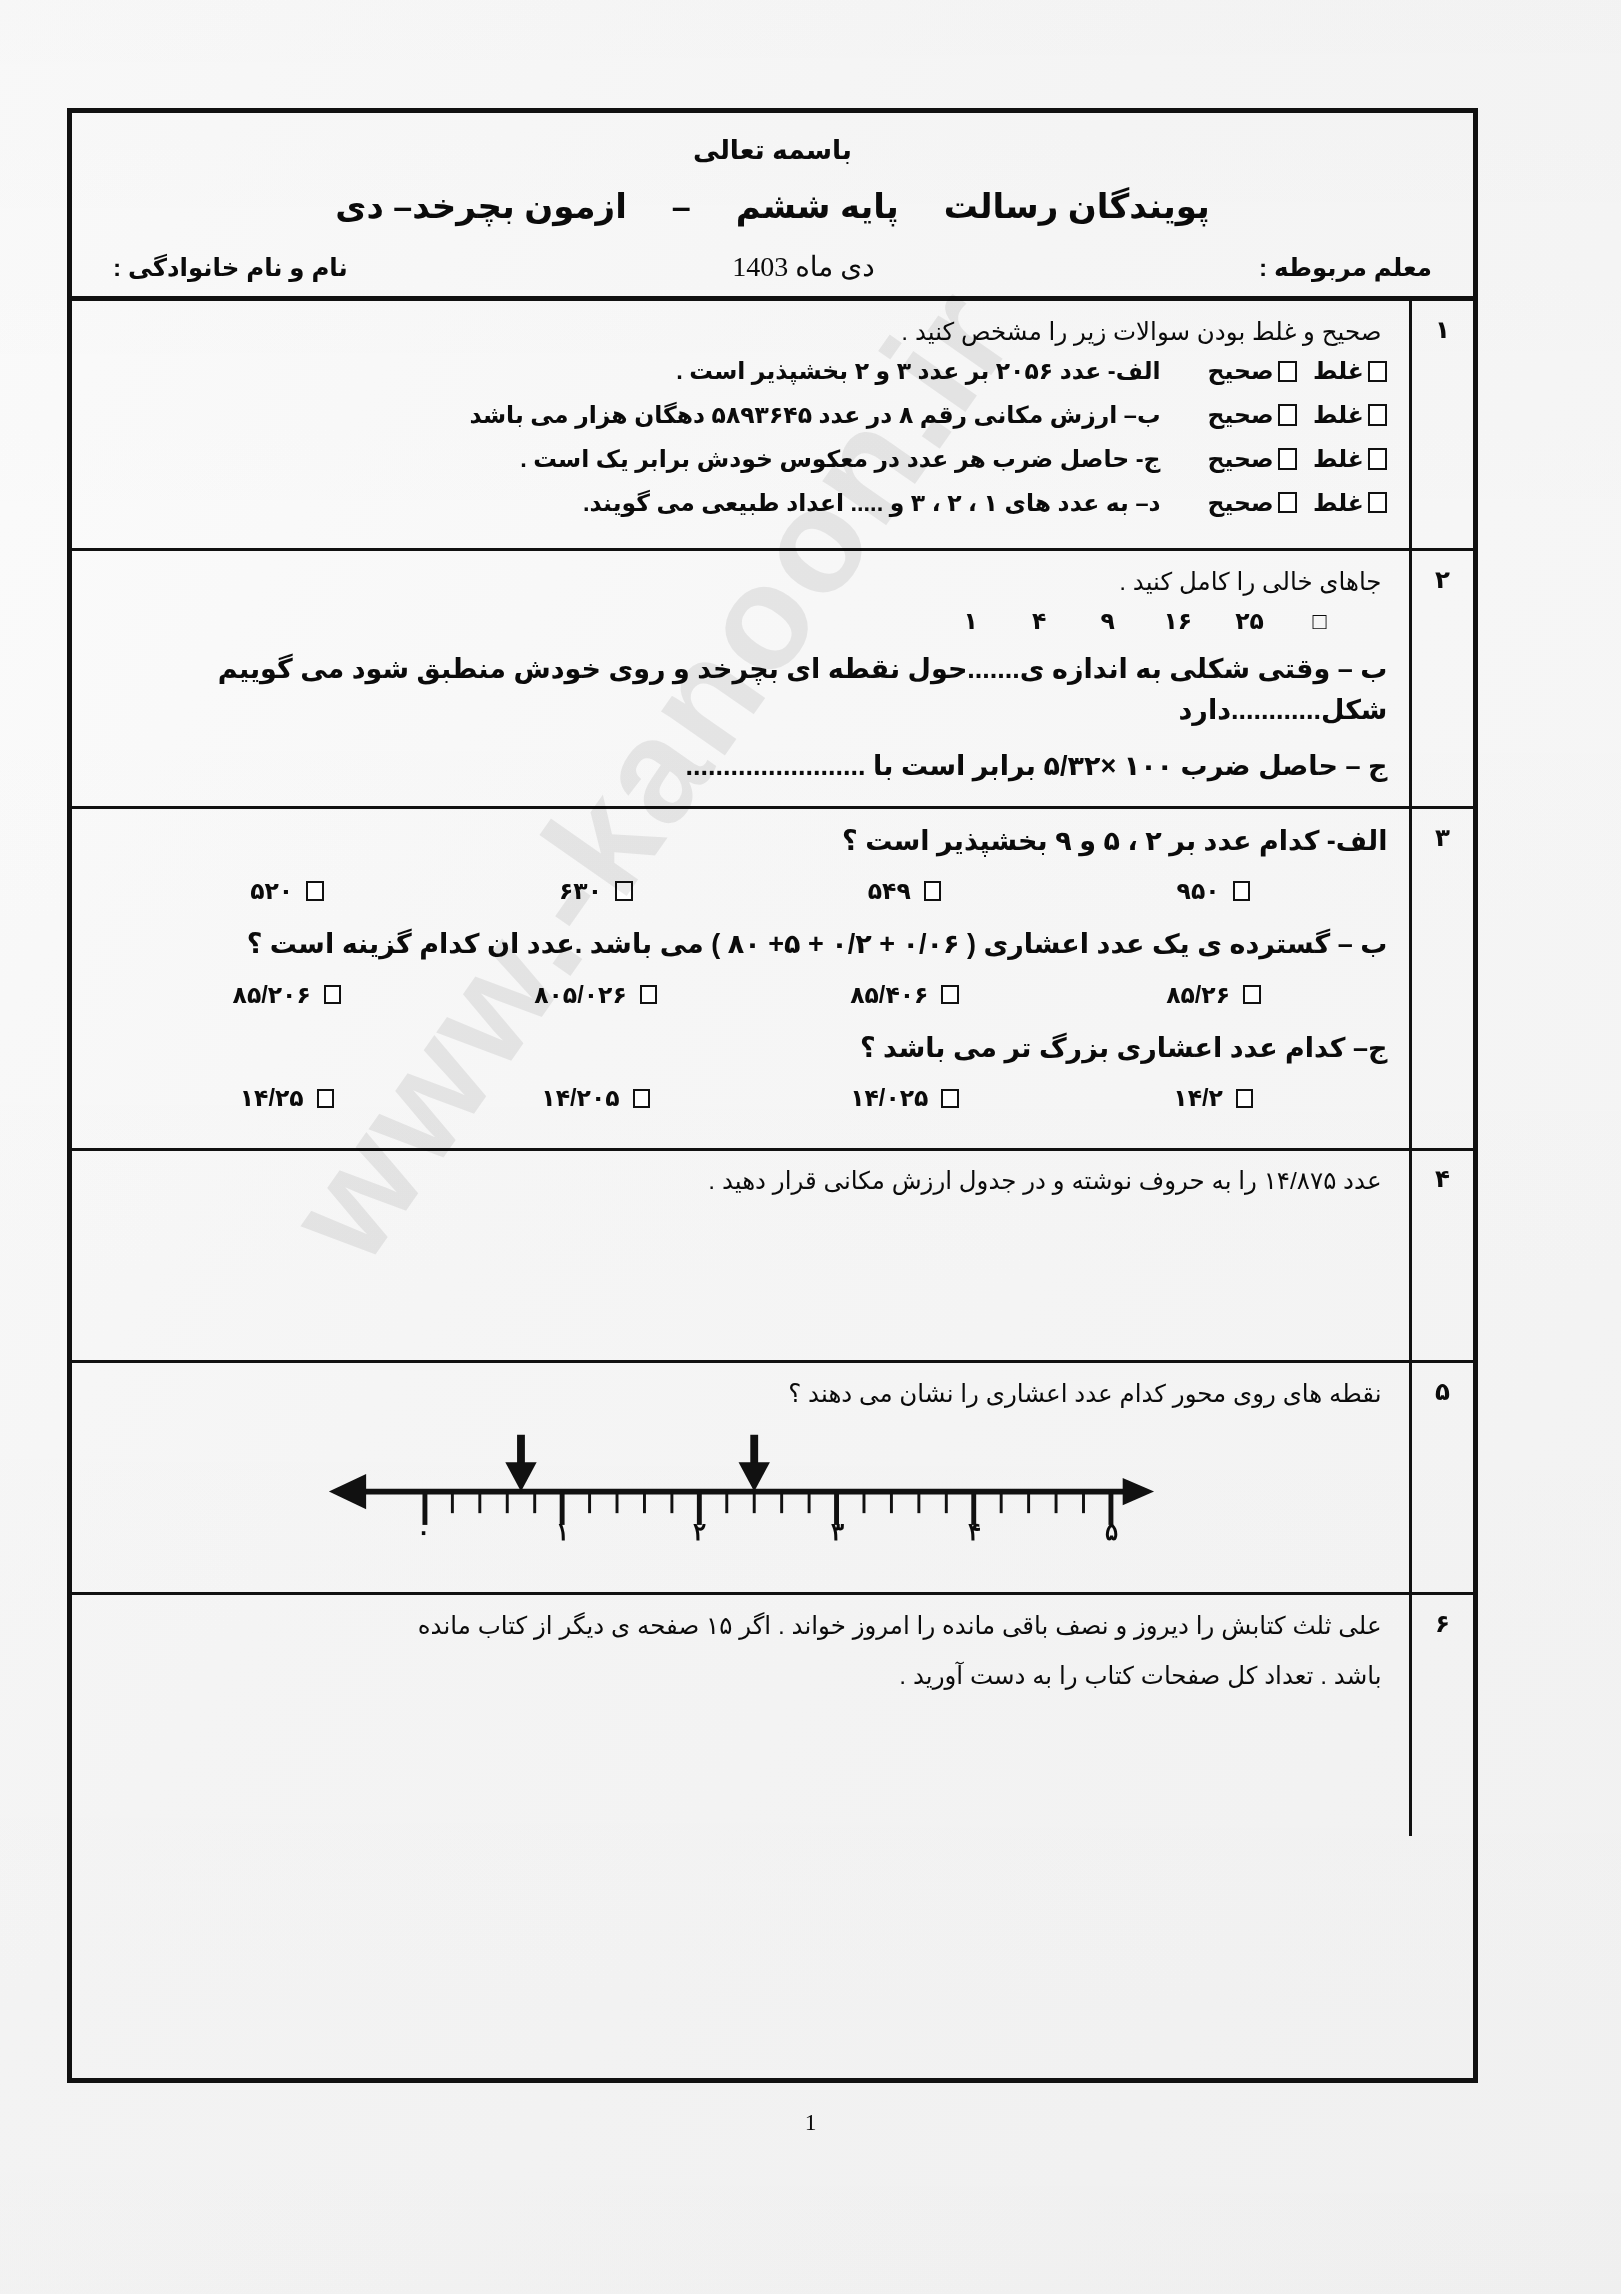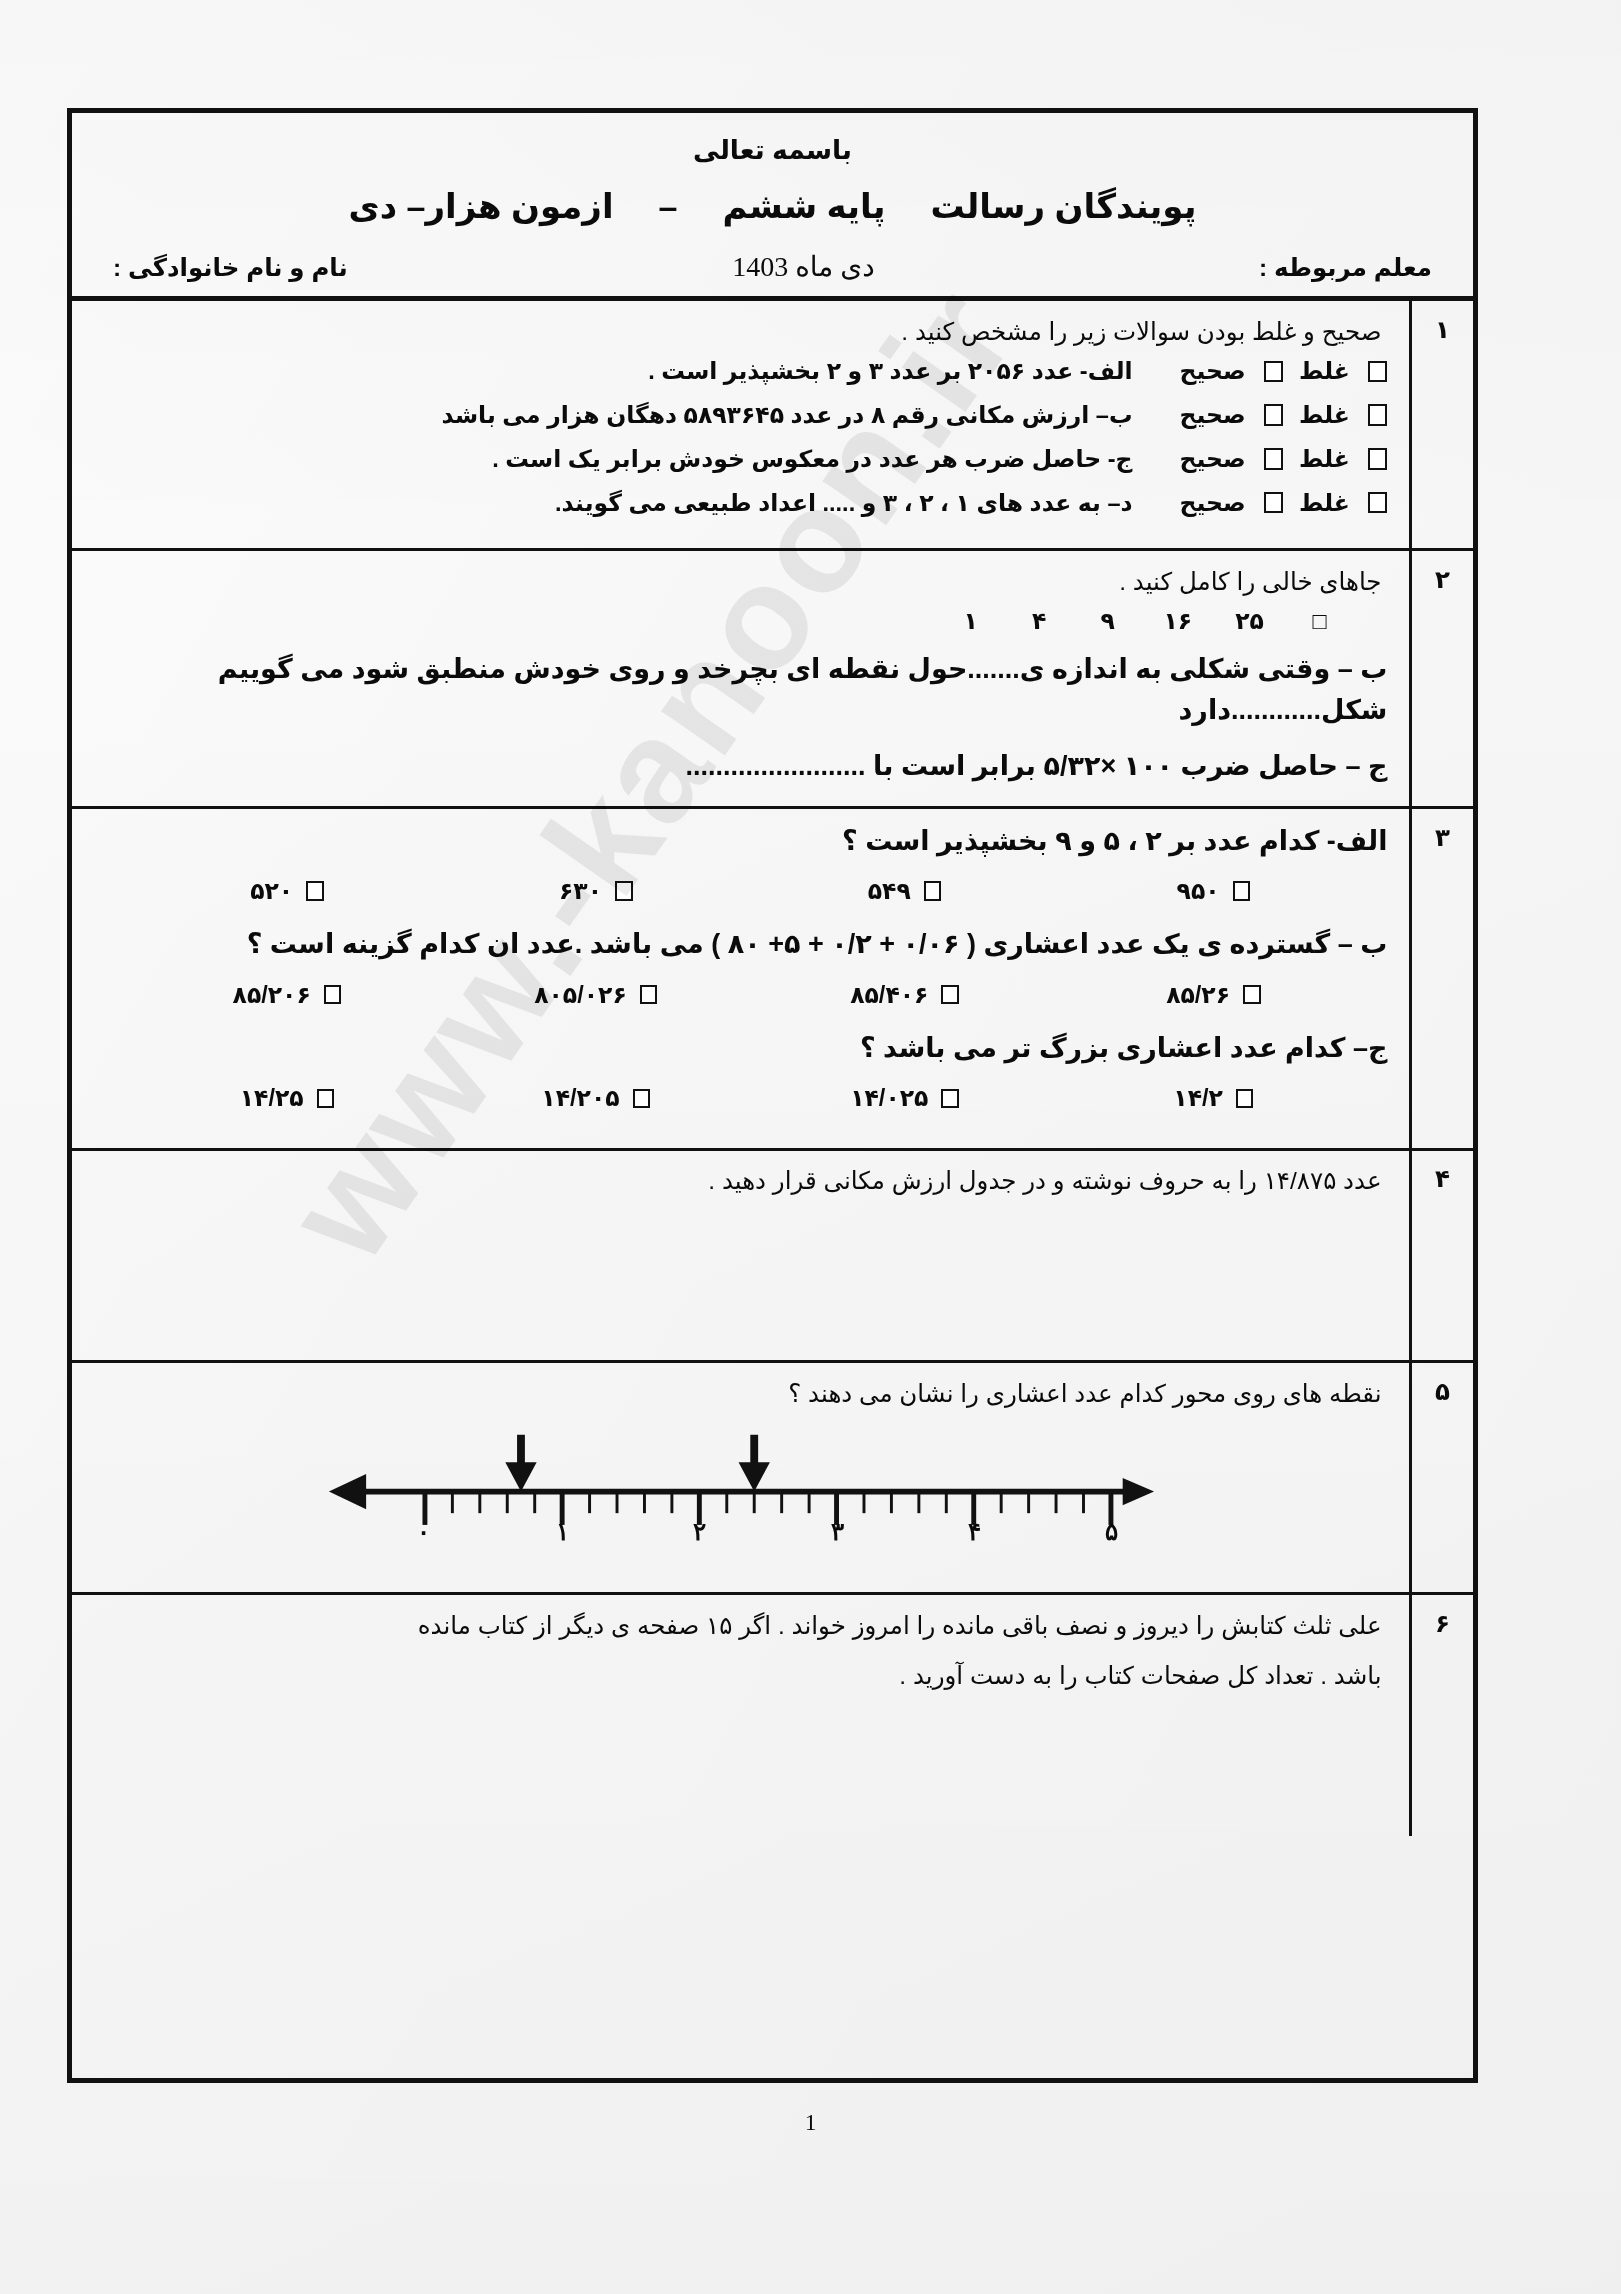--- a/index.html
+++ b/index.html
@@ -128,21 +128,21 @@
     font-size:23.5px;font-weight:bold;
     text-align:right;
     padding-left:13.7px;
   }
   .tfopts{
     display:flex;align-items:center;gap:15.7px;
     flex:0 0 auto;
     font-size:23.5px;font-weight:bold;
     padding-left:27.4px;
   }
-  .opt{display:inline-flex;align-items:center;gap:18px;}
+  .opt{display:inline-flex;align-items:center;gap:4px;}
   .box{
     display:inline-block;
     width:19.6px;height:21.6px;
     border:2.9px solid #111;
     box-sizing:border-box;
     background:#fff;
   }
   .box.sm{width:17.6px;height:19.6px;border-width:2.9px;}
 
   
@@ -211,21 +211,21 @@
 
 <div class="sheet">
 
   <div class="hdr">
     <div class="basmeh">باسمه تعالی</div>
 
     <div class="title-row">
       <span>پویندگان رسالت</span>
       <span>پایه ششم</span>
       <span class="t-sep">–</span>
-      <span>ازمون هزار– دی</span>
+      <span>ازمون بچرخد– دی</span>
     </div>
 
     <div class="meta-row">
       <span>معلم مربوطه :</span>
       <span class="date">دی ماه 1403</span>
       <span>نام و نام خانوادگی :</span>
     </div>
   </div>
 
   <div class="qtable">

